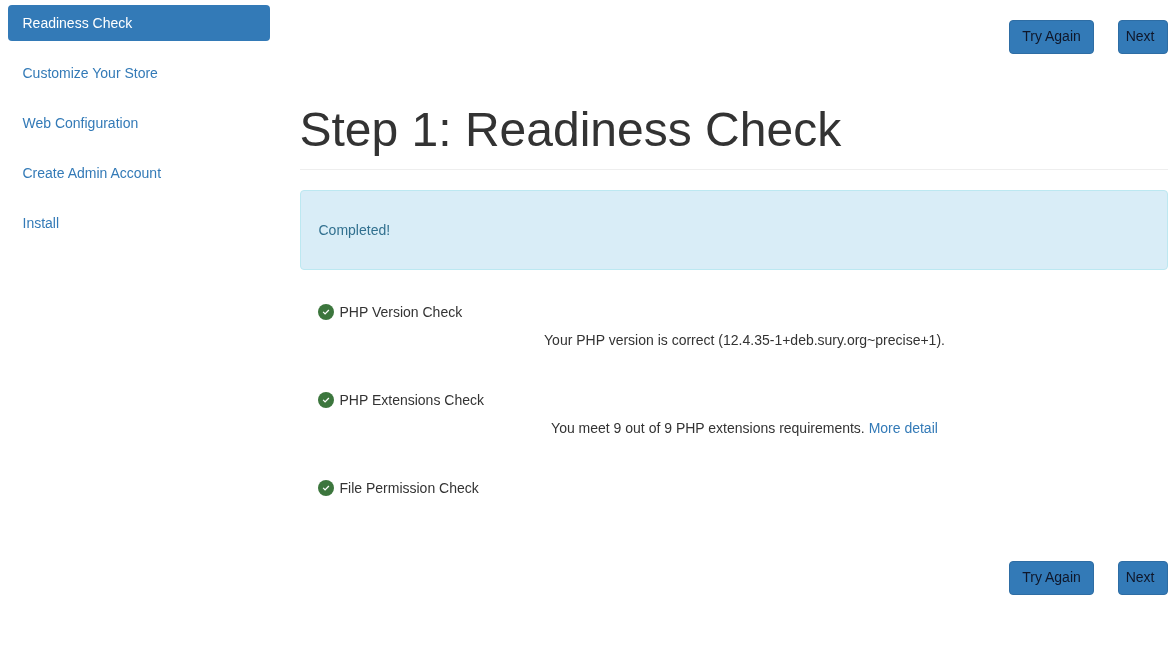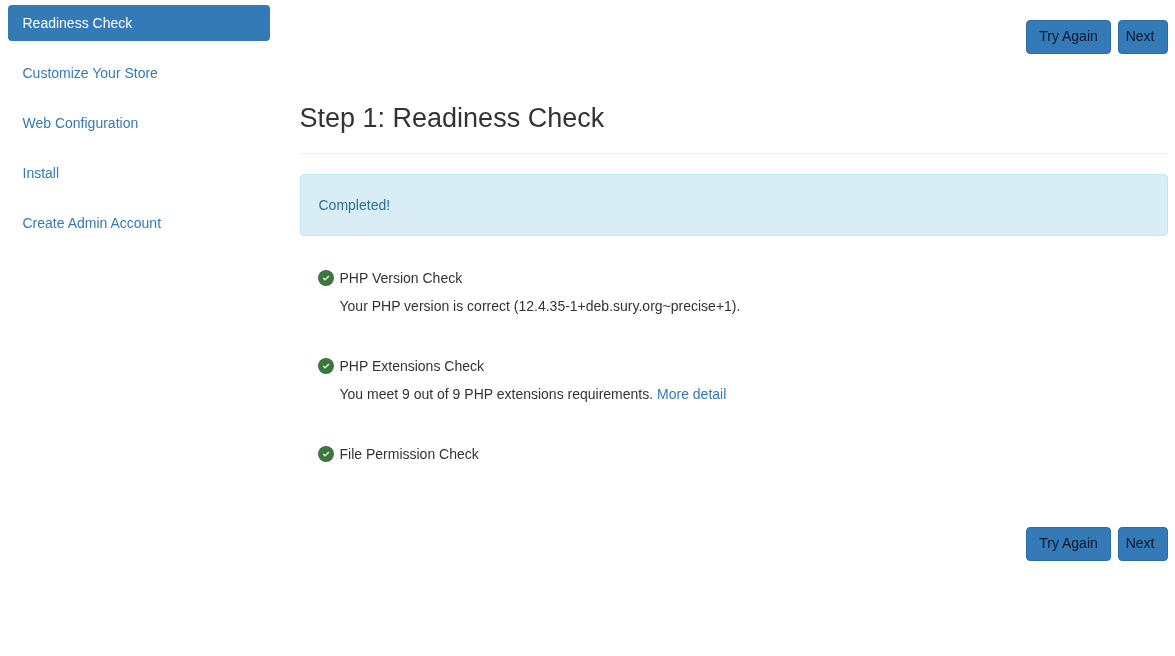--- a/index.html
+++ b/index.html
@@ -62,43 +62,44 @@
       background: #337ab7;
       border: 1px solid #2e6da4;
       border-radius: 4px;
       padding: 6px 12px;
       font-size: 14px;
       line-height: 1.428;
       cursor: pointer;
       text-align: center;
       vertical-align: middle;
     }
-    .btn + .btn { margin-left: 3px; padding-left: 7px; }
+    .btn + .btn { margin-left: 20px; padding-left: 7px; }
 
     h2.page-title {
       margin: 45px 0 20px 0;
-      font-size: 27px;
+      font-size: 48px;
       font-weight: 500;
       line-height: 1.1;
       border-bottom: 1px solid #eee;
-      padding-bottom: 19px;
+      padding-bottom: 12px;
     }
 
     .alert-info-box {
       background: #d9edf7;
       color: #31708f;
       border: 1px solid #bce8f1;
       border-radius: 4px;
-      padding: 22px 18px;
+      padding: 31px 18px;
       margin-bottom: 20px;
       color: #31708f;
     }
 
     .check {
       padding: 14px 18px 30px 18px;
+      text-align: center;
     }
     .check-header {
       display: flex;
       align-items: center;
     }
     .check-icon {
       width: 16px; height: 16px;
       border-radius: 50%;
       background: #3c763d;
       display: inline-flex;
@@ -134,24 +135,24 @@
       <a class="nav-pill active">
         <span>Readiness Check</span>
       </a>
       <a class="nav-pill">
         <span>Customize Your Store</span>
       </a>
       <a class="nav-pill">
         <span>Web Configuration</span>
       </a>
       <a class="nav-pill">
+        <span>Create Admin Account</span>
+      </a>
+      <a class="nav-pill">
         <span>Install</span>
-      </a>
-      <a class="nav-pill">
-        <span>Create Admin Account</span>
       </a>
     </nav>
 
     <div class="main">
       <div class="top-actions">
         <button class="btn">Try Again</button>
         <button class="btn">Next</button>
       </div>
 
       <h2 class="page-title">Step 1: Readiness Check</h2>

